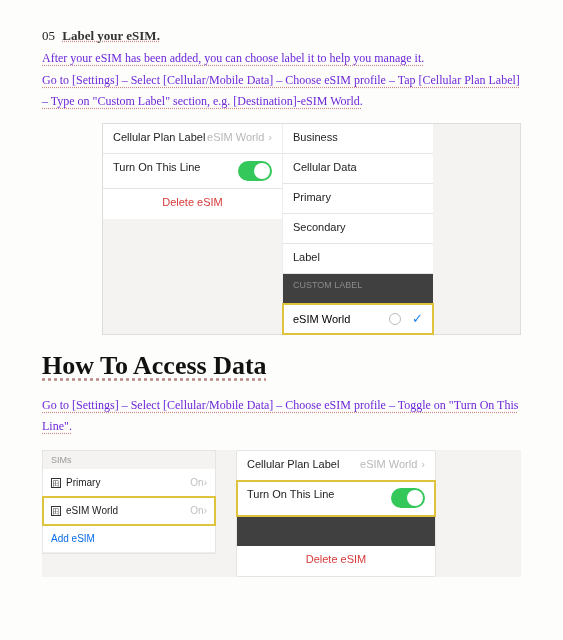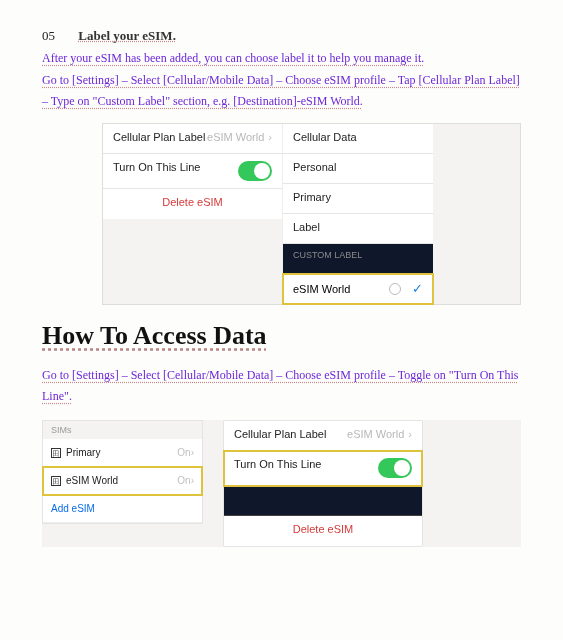--- a/index.html
+++ b/index.html
@@ -13,21 +13,21 @@
   .page {
     padding: 22px 42px 30px 42px;
   }
   .step-heading {
     font-size: 13px;
     margin: 6px 0 4px 0;
   }
   .step-num {
     font-size: 13px;
     color: #222;
-    margin-right: 20px;
+    margin-right: 4px;
   }
   .step-title {
     font-weight: bold;
     text-decoration: underline dotted #c88;
   }
   .body-line {
     font-size: 12px;
     line-height: 1.8;
     color: #6d28d9;
     text-decoration: underline dotted #c88;
@@ -53,21 +53,21 @@
   .ios-row {
     display: flex;
     justify-content: space-between;
     background: #fff;
     border-bottom: 1px solid #e5e5e5;
     padding: 7px 10px;
     min-height: 30px;
   }
   .ios-row:last-child { border-bottom: none; }
   .ios-row.header {
-    background: #0f172a;
+    background: #404040;
     color: #8a8a8a;
     font-size: 9px;
     text-transform: uppercase;
     padding: 6px 10px 3px 10px;
     border-bottom: 1px solid #404040;
   }
   .ios-row .grey {
     color: #b8b8b8;
   }
   .ios-row .chev {
@@ -143,21 +143,21 @@
   }
 
   
   .fig01a {
     display: flex;
     gap: 20px;
     margin: 12px 0 18px 0;
     align-items: flex-start;
   }
   .sim-col {
-    width: 161px;
+    width: 174px;
     border: 1px solid #e4e4e4;
   }
   .sim-col .sim-head {
     background: #f4f3f1;
     color: #9a9a9a;
     font-size: 9px;
     padding: 4px 8px;
   }
   .sim-col .sim-row {
     display: flex;
@@ -219,27 +219,30 @@
         <span>Turn On This Line</span>
         <span class="toggle"></span>
       </div>
       <div class="ios-row" style="background:#fff;border-bottom:none;">
         <span class="red">Delete eSIM</span>
       </div>
       <div style="flex:1;background:#f4f3f1;"></div>
     </div>
     <div class="right">
       <div class="ios-row">
+          <span>Business</span>
+        </div>
+      <div class="ios-row">
           <span>Cellular Data</span>
         </div>
       <div class="ios-row">
-          <span>Personal</span>
-        </div>
-      <div class="ios-row">
           <span>Primary</span>
+        </div>
+      <div class="ios-row">
+          <span>Secondary</span>
         </div>
       <div class="ios-row">
           <span>Label</span>
         </div>
       <div class="ios-row header">CUSTOM LABEL</div>
       <div class="ios-row highlight-input hl-yellow">
         <input value="eSIM World" style="">
         <span class="circle-empty"></span>
         <span class="check-blue">✓</span>
       </div>

